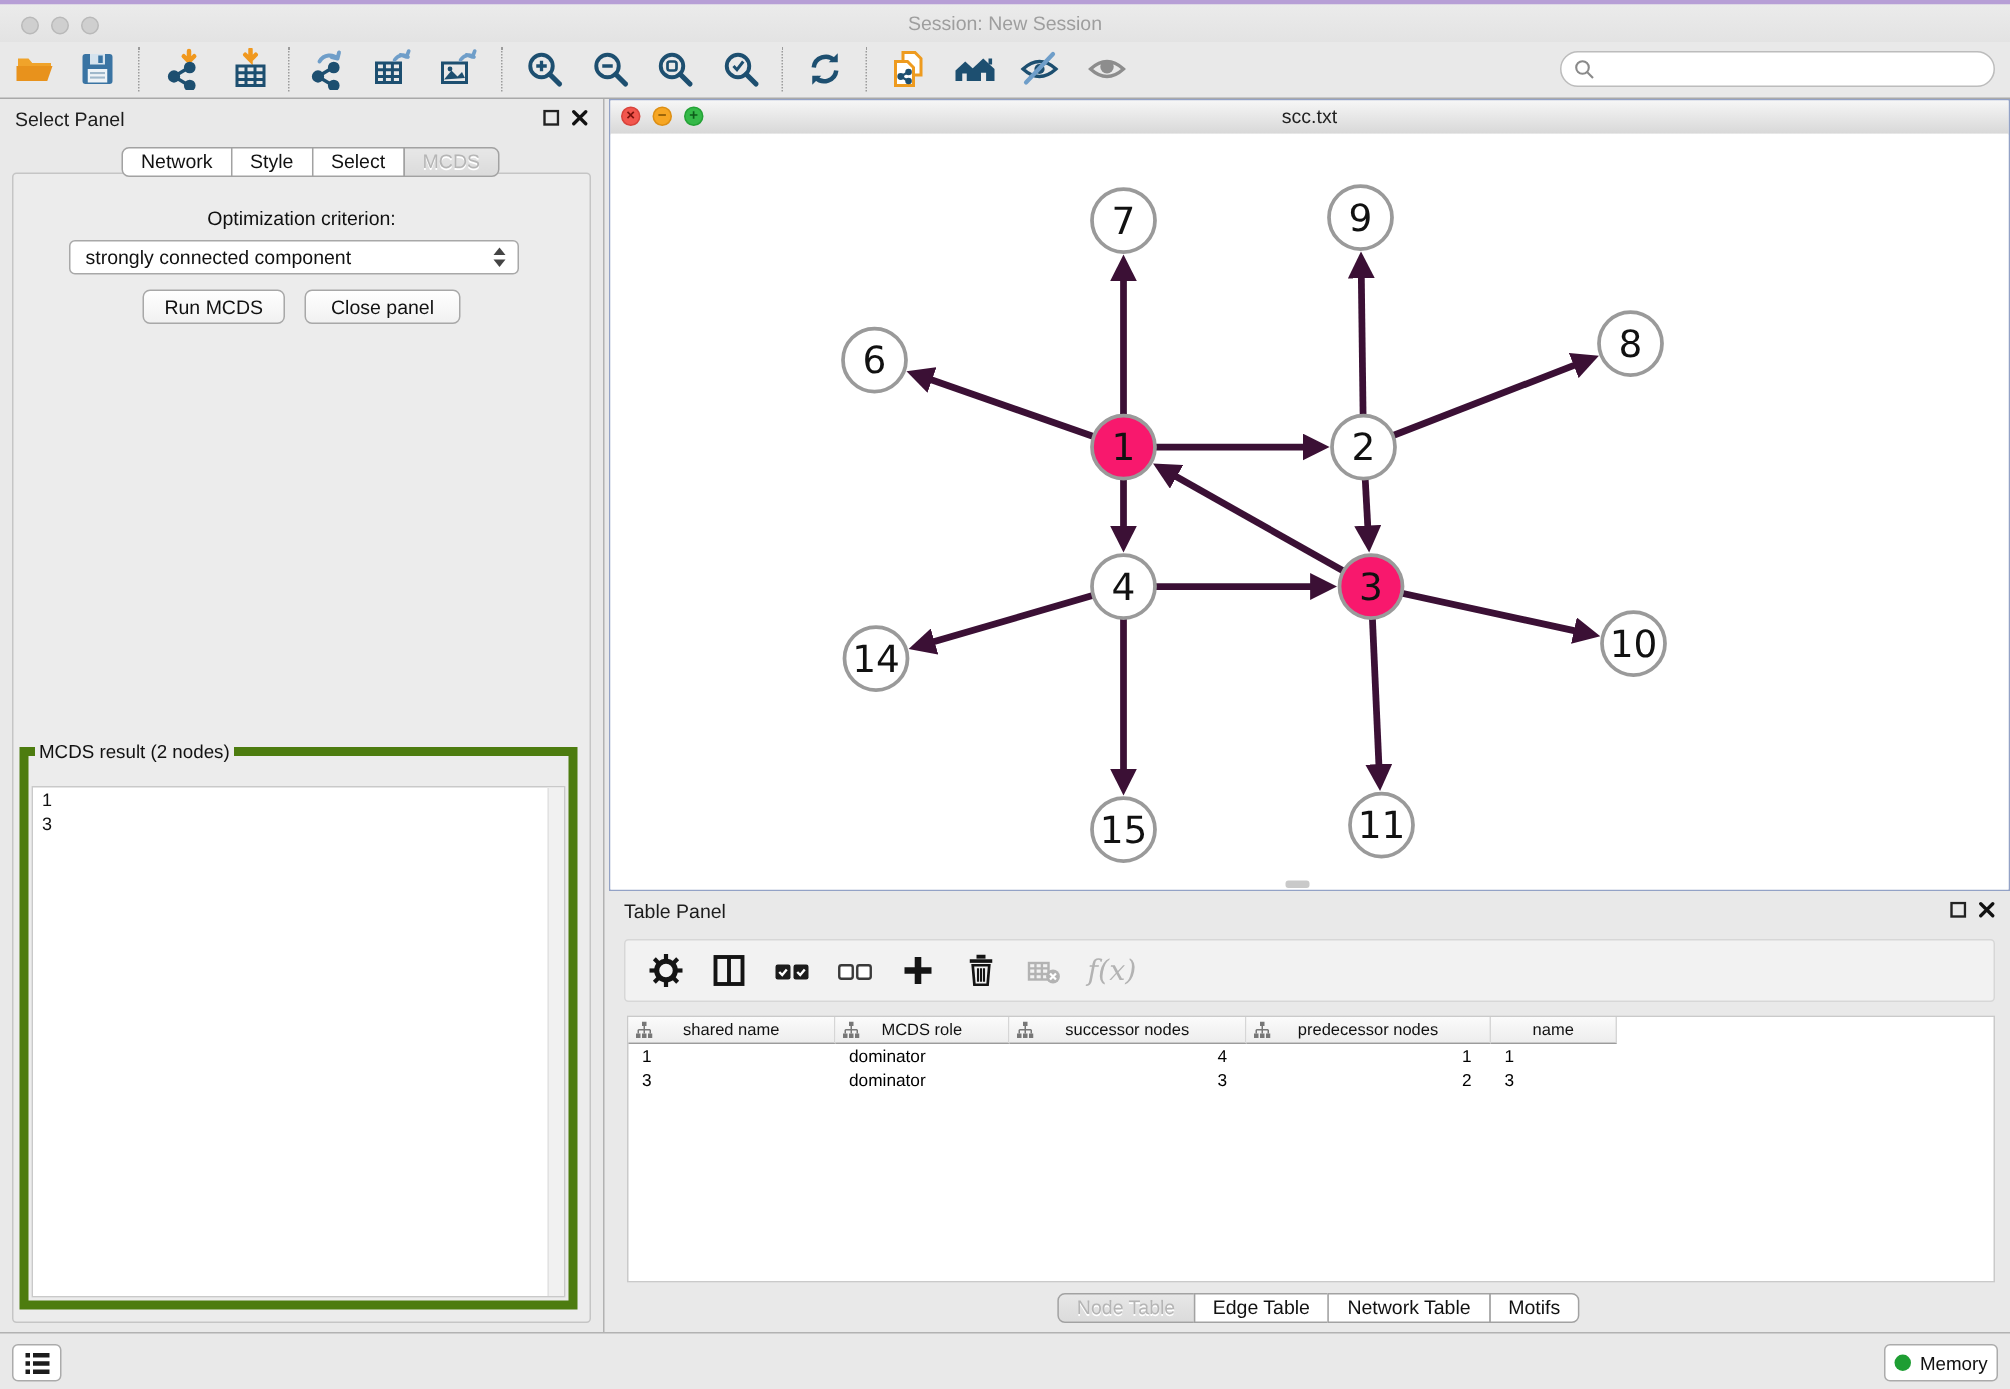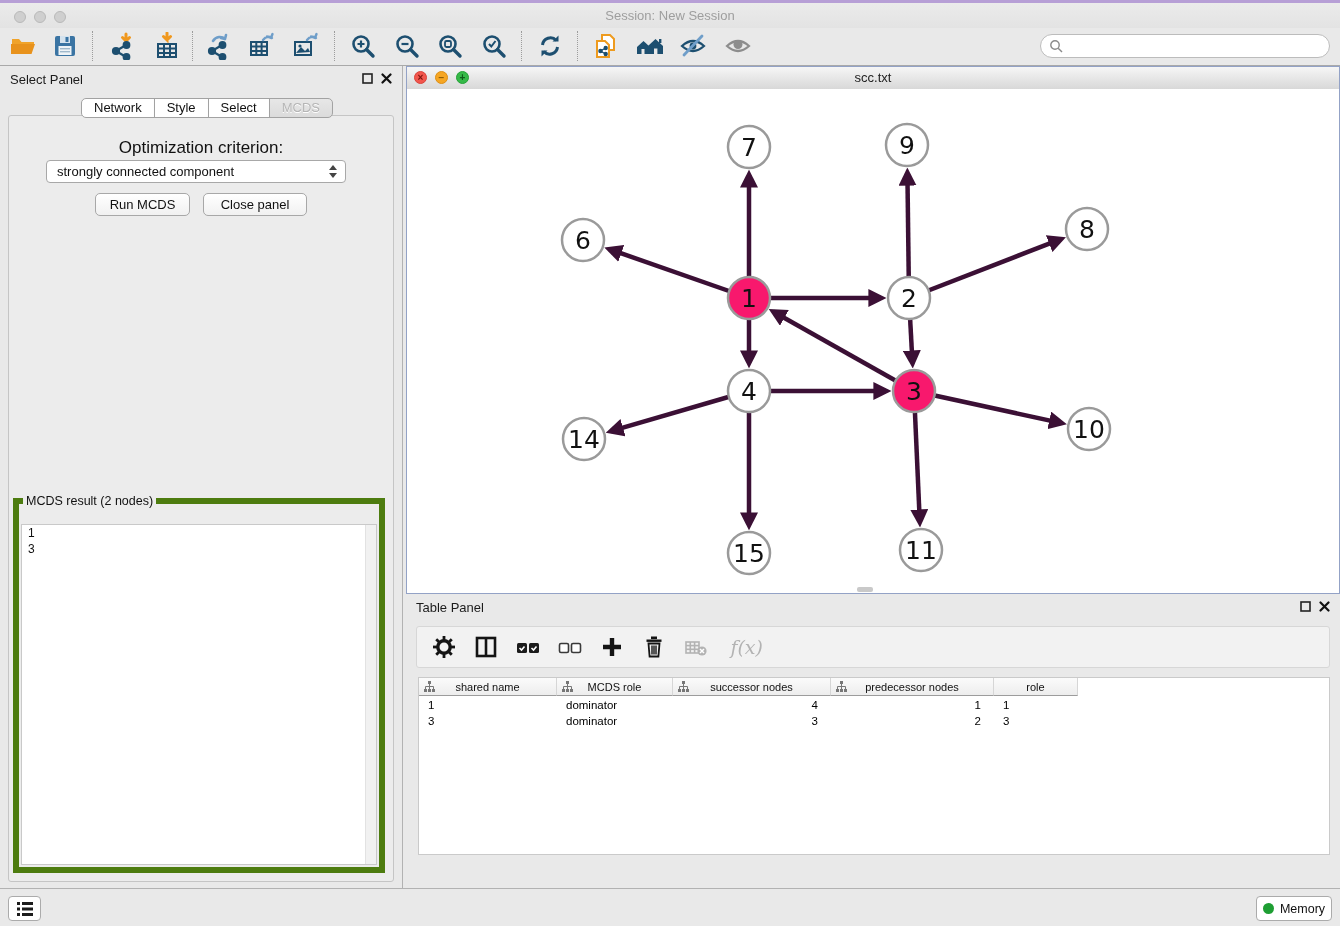--- a/index.html
+++ b/index.html
@@ -25,21 +25,21 @@
   .control-panel{position:absolute;left:0;top:66px;width:403px;height:822px;background:#e9e9e9;border-right:1px solid #b2b2b2;box-sizing:border-box;}
   .panel-head{position:absolute;left:10px;top:6px;font-size:13px;color:#1c1c1c;}
   .panel-btns{position:absolute;right:10px;top:7px;display:flex;gap:8px;align-items:center;}
   .tabs{display:flex;}
   .tab{background:#fff;border:1px solid #a2a2a2;margin-left:-1px;height:18px;line-height:18px;padding:0 12px;font-size:13px;color:#111;cursor:pointer;white-space:nowrap;}
   .tab:first-child{border-radius:5px 0 0 5px;margin-left:12px;}
   .tab:last-child{border-radius:0 5px 5px 0;}
   .tab.active{background:linear-gradient(#e7e7e7,#dbdbdb);color:#b5b5b5;text-shadow:0 1px 0 #fff;}
   .cp-tabs{position:absolute;left:50%;transform:translateX(-50%);top:32px;z-index:2;}
   .cp-box{position:absolute;left:8px;right:8px;top:49px;bottom:6px;border:1px solid #c5c5c5;border-radius:3px;background:#ececec;}
-  .opt-label{position:absolute;left:0;right:0;top:22px;text-align:center;font-size:17px;color:#111;}
+  .opt-label{position:absolute;left:0;right:0;top:22px;text-align:center;font-size:13px;color:#111;}
   .combo{position:absolute;left:37px;right:47px;top:44px;height:23px;background:#fff;border:1px solid #a8a8a8;border-radius:4px;
          display:flex;align-items:center;padding-left:10px;font-size:13px;color:#111;box-sizing:border-box;cursor:pointer;}
   .stepper{position:absolute;right:8px;top:4px;display:flex;flex-direction:column;gap:3px;}
   .tri-up{width:0;height:0;border-left:4px solid transparent;border-right:4px solid transparent;border-bottom:5px solid #444;}
   .tri-dn{width:0;height:0;border-left:4px solid transparent;border-right:4px solid transparent;border-top:5px solid #444;}
   .btn{position:absolute;top:77px;height:23px;background:linear-gradient(#ffffff,#f1f1f1);border:1px solid #a8a8a8;border-radius:5px;
        font-size:13px;color:#111;display:flex;align-items:center;justify-content:center;box-sizing:border-box;cursor:pointer;}
   fieldset.result{position:absolute;left:4px;right:8px;top:378px;bottom:8px;border:6px solid #4d7c0f;margin:0;padding:2px;background:#ececec;}
   fieldset.result legend{font-size:12.5px;color:#111;padding:0 3px;margin-left:2px;}
   .result-area{position:absolute;left:2px;right:2px;top:16px;bottom:2px;background:#fff;border:1px solid #c9c9c9;overflow:hidden;}
@@ -51,21 +51,21 @@
   .net-titlebar{position:absolute;left:0;top:0;right:0;height:22px;background:linear-gradient(#f6f6f6,#d8d8d8);border-bottom:1px solid #b3b3b3;}
   .nt{position:absolute;top:4px;width:13px;height:13px;border-radius:50%;box-sizing:border-box;display:flex;align-items:center;justify-content:center;font-size:10px;font-weight:bold;cursor:pointer;}
   .net-title{position:absolute;left:0;right:0;top:3px;text-align:center;font-size:13px;color:#222;}
   .net-canvas{position:absolute;left:0;top:22px;width:932px;height:504px;background:#fff;}
   .hscroll-handle{position:absolute;left:450px;bottom:1px;width:16px;height:5px;background:#c9c9c9;border-radius:2px;}
 
   
   .table-panel{position:absolute;left:406px;top:594px;width:934px;height:294px;background:#e9e9e9;}
   .tp-toolbar{position:absolute;left:10px;right:10px;top:32px;height:42px;background:#f2f2f2;border:1px solid #d7d7d7;border-radius:3px;
               box-sizing:border-box;display:flex;align-items:center;padding-left:14px;gap:16px;}
-  .tpi{width:26px;height:26px;display:flex;align-items:center;justify-content:flex-end;cursor:pointer;}
+  .tpi{width:26px;height:26px;display:flex;align-items:center;justify-content:flex-start;cursor:pointer;}
   .fx{font-family:"DejaVu Serif",serif;font-style:italic;font-size:19px;color:#b3b3b3;}
   .tbl-body{position:absolute;left:12px;right:10px;top:83px;bottom:33px;background:#fff;border:1px solid #cacaca;box-sizing:border-box;}
   .thead{position:absolute;left:0;top:0;right:0;height:34px;display:flex;}
   .th{position:relative;height:18px;background:linear-gradient(#fbfbfb,#ededed);border-right:1px solid #d6d6d6;border-bottom:1px solid #9c9c9c;
       box-sizing:border-box;font-size:11px;color:#111;display:flex;align-items:center;justify-content:center;cursor:pointer;}
   .th .tree{position:absolute;left:5px;top:3px;}
   .trow{display:flex;height:16px;align-items:center;}
   .tbody{position:absolute;left:0;top:19px;right:0;}
   .td{box-sizing:border-box;font-size:11.5px;color:#000;overflow:hidden;white-space:nowrap;}
   .td.left{text-align:left;padding-left:9px;}
@@ -509,41 +509,47 @@
           <svg class="tree" width="11" height="11" viewBox="0 0 11 11">
             <rect x="4" y="0" width="3" height="3" fill="#777"></rect>
             <path d="M5.5 3v2.5M1.5 5.5h8M1.5 5.5V8M5.5 5.5V8M9.5 5.5V8" stroke="#777" fill="none"></path>
             <rect x="0" y="8" width="3" height="3" fill="#777"></rect>
             <rect x="4" y="8" width="3" height="3" fill="#777"></rect>
             <rect x="8" y="8" width="3" height="3" fill="#777"></rect>
           </svg>
           <span>predecessor nodes</span>
         </div>
         <div class="th" style="width:84px">
-          <span>role</span>
+          <span>name</span>
         </div>
       </div>
     <div class="tbody">
         <div class="trow">
           <div class="td left" style="width:138px"><span>1</span></div>
           <div class="td left" style="width:116px"><span>dominator</span></div>
           <div class="td right" style="width:158px"><span>4</span></div>
           <div class="td right" style="width:163px"><span>1</span></div>
           <div class="td left" style="width:84px"><span>1</span></div>
         </div>
         <div class="trow">
           <div class="td left" style="width:138px"><span>3</span></div>
           <div class="td left" style="width:116px"><span>dominator</span></div>
           <div class="td right" style="width:158px"><span>3</span></div>
           <div class="td right" style="width:163px"><span>2</span></div>
           <div class="td left" style="width:84px"><span>3</span></div>
         </div>
       </div>
   </div>
 
+  <div class="tabs tp-tabs">
+      <div class="tab active"><span>Node Table</span></div>
+      <div class="tab"><span>Edge Table</span></div>
+      <div class="tab"><span>Network Table</span></div>
+      <div class="tab"><span>Motifs</span></div>
+    </div>
 </div>
 
 <div class="status-bar">
   <div class="sb-btn" style="left:8px;width:33px;">
     <svg width="20" height="18" viewBox="0 0 20 18">
       <g fill="#1c1c1c">
         <rect x="2" y="2" width="3" height="3"></rect>
           <rect x="7" y="2" width="11" height="3"></rect>
         <rect x="2" y="7.5" width="3" height="3"></rect>
           <rect x="7" y="7.5" width="11" height="3"></rect>

